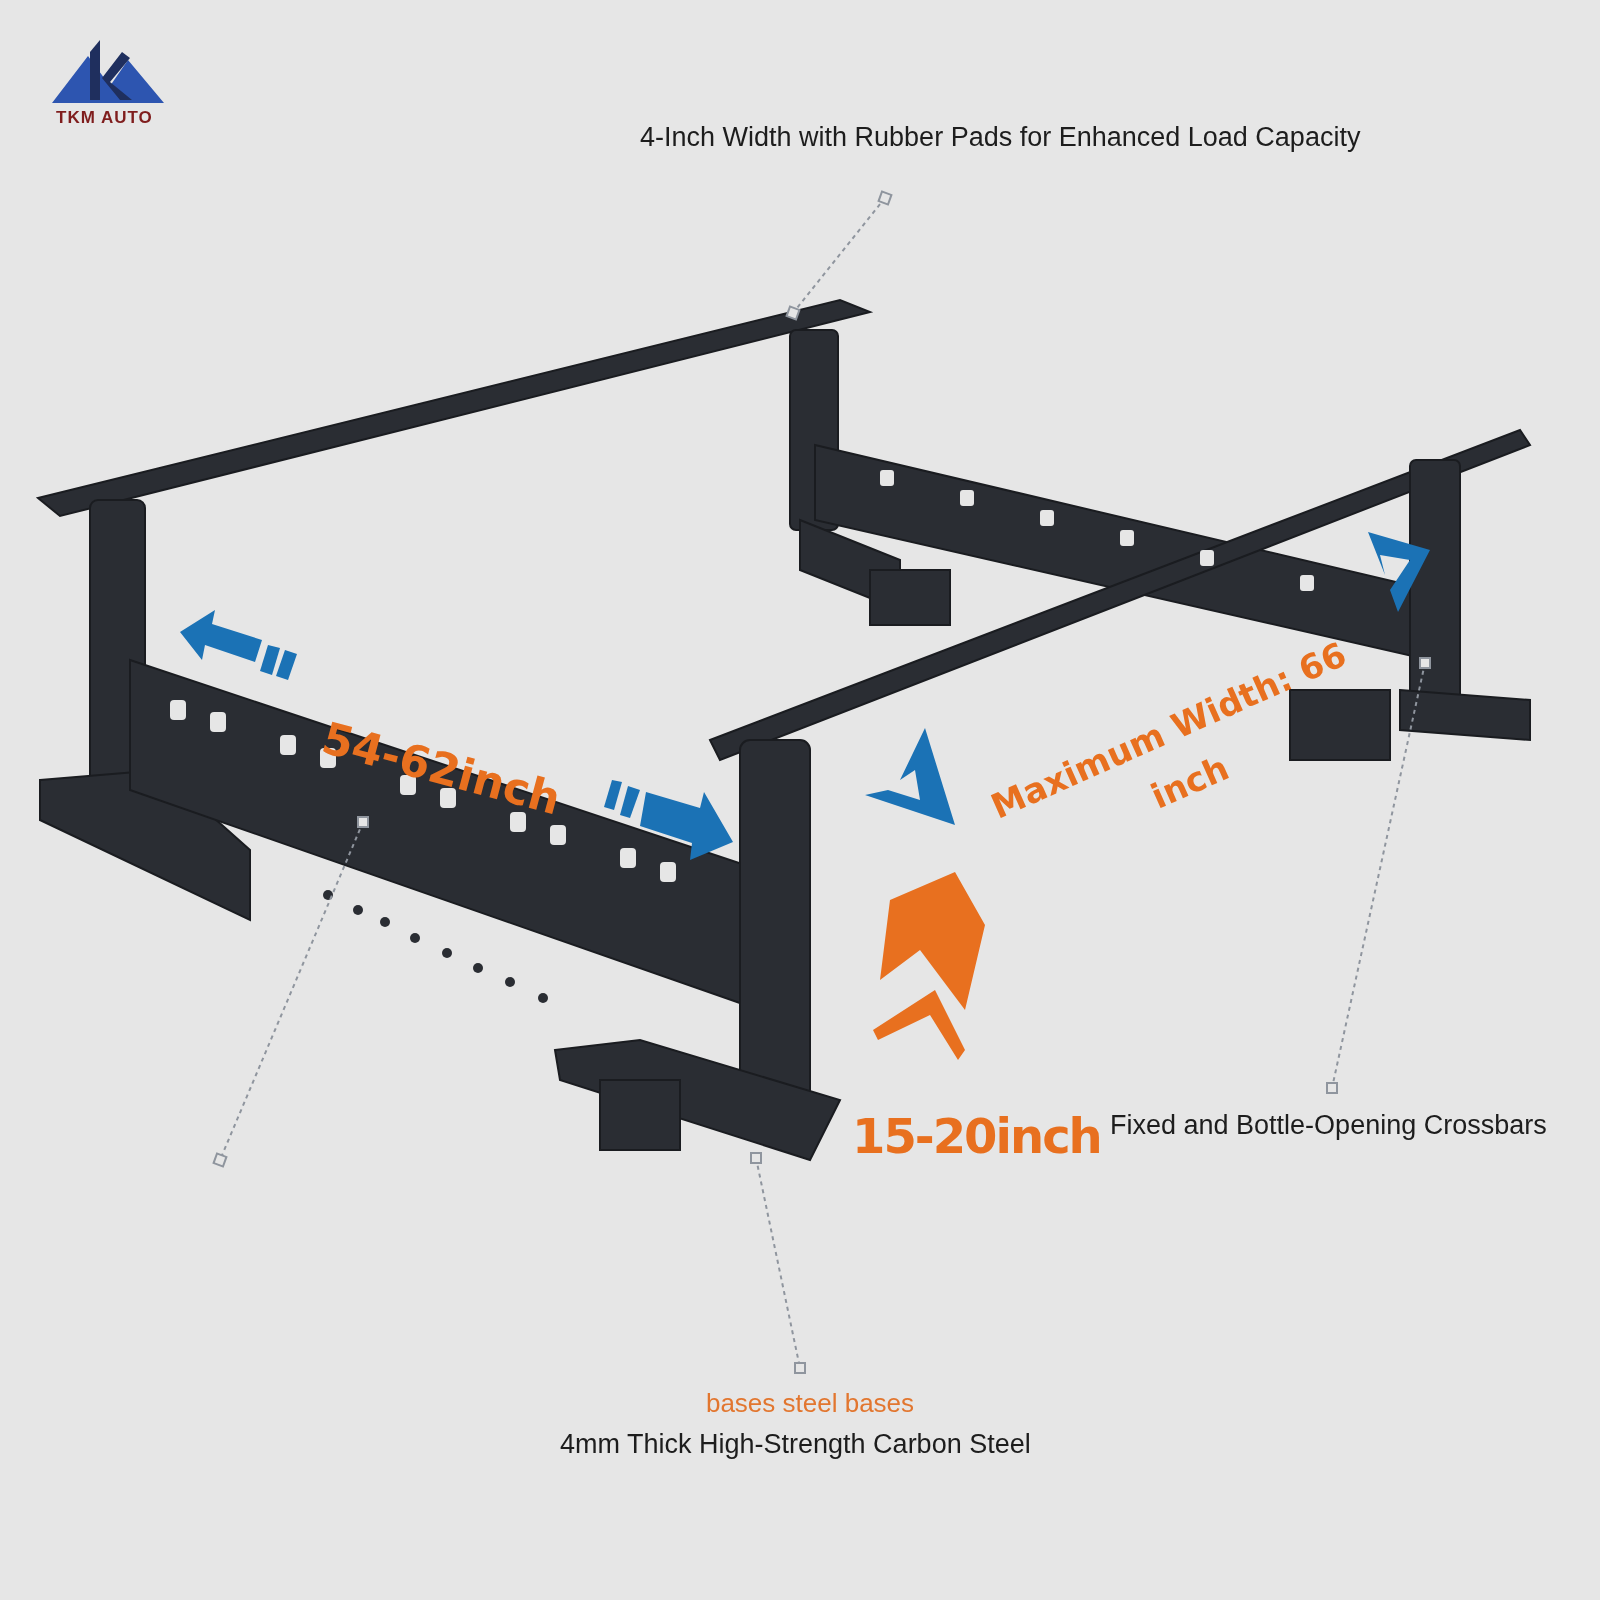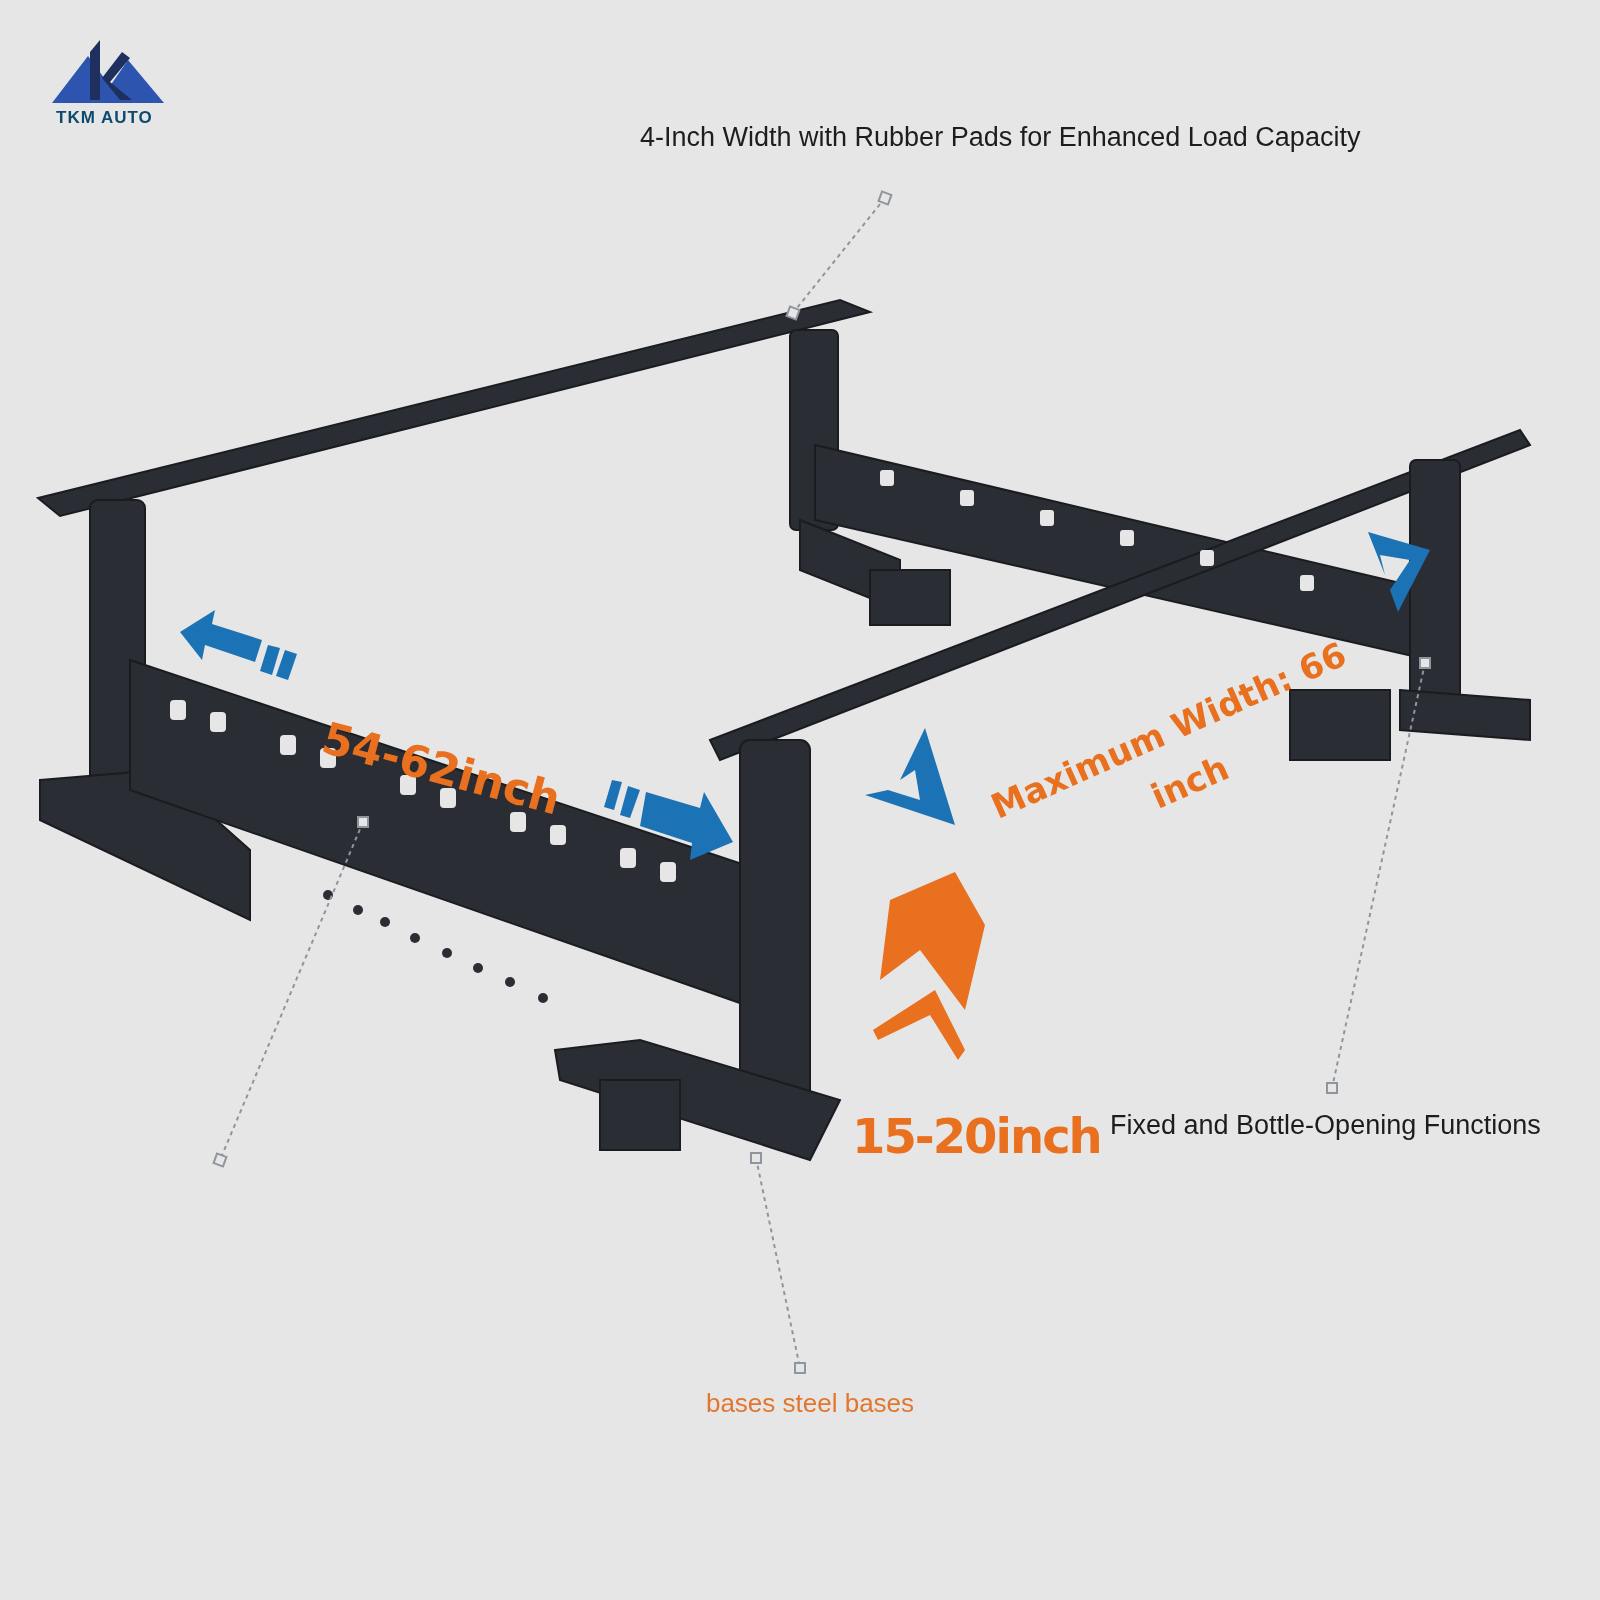--- a/index.html
+++ b/index.html
@@ -2,21 +2,21 @@
 <html><head>
 <meta charset="utf-8">
 <style>
   html,body{margin:0;padding:0;}
   body{width:1600px;height:1600px;background:#e6e6e6;position:relative;overflow:hidden;font-family:"Liberation Sans","DejaVu Sans",sans-serif;}
   .abs{position:absolute;}
   .lbl-title{color:#e2762f;font-size:26px;text-align:center;white-space:nowrap;}
   .lbl-desc{color:#1d1d1d;font-size:27px;text-align:left;white-space:nowrap;}
   .dim{color:#e8701f;font-weight:bold;font-family:"DejaVu Sans",sans-serif;white-space:nowrap;}
   svg{position:absolute;left:0;top:0;}
-  .logo-text{color:#0c4a6e;font-size:17px;font-weight:bold;letter-spacing:1px;}
+  .logo-text{color:#7f1d1d;font-size:17px;font-weight:bold;letter-spacing:1px;}
 </style>
 </head>
 <body>
 
 <div class="abs" style="left:50px;top:38px;width:120px;height:95px;">
   <svg width="120" height="80" viewBox="0 0 120 80">
     <polygon points="2,65 38,18 60,48 78,22 114,65" fill="#2d55b0"></polygon>
     <polygon points="40,14 50,2 50,62 40,62" fill="#1f2f5e"></polygon>
     <polygon points="52,40 72,14 80,20 60,44 82,62 70,62" fill="#1f2f5e"></polygon>
   </svg>
@@ -119,21 +119,22 @@
 <div class="abs dim" style="left:330px;top:712px;font-size:44px;transform:rotate(15deg);transform-origin:left top;">54-62inch</div>
 <div class="abs dim" style="left:985px;top:790px;font-size:34px;transform:rotate(-24deg);transform-origin:left top;">Maximum Width: 66</div>
 <div class="abs dim" style="left:1145px;top:780px;font-size:34px;transform:rotate(-24deg);transform-origin:left top;">inch</div>
 <div class="abs dim" style="left:852px;top:1108px;font-size:48px;letter-spacing:-2px;">15-20inch</div>
 
 <div class="abs" style="left:640px;top:112px;width:750px;">
   <div class="lbl-desc" style="margin-top:10px;">4-Inch Width with Rubber Pads for Enhanced Load Capacity</div>
 </div>
 
 <div class="abs" style="left:1110px;top:1100px;width:450px;">
-  <div class="lbl-desc" style="margin-top:10px;">Fixed and Bottle-Opening Functions</div>
+  <div class="lbl-desc" style="margin-top:10px;">Fixed and Bottle-Opening Crossbars</div>
 </div>
 
 <div class="abs" style="left:20px;top:1172px;width:390px;">
 </div>
 
 <div class="abs" style="left:560px;top:1388px;width:500px;">
   <div class="lbl-title">bases steel bases</div>
+  <div class="lbl-desc" style="margin-top:10px;">4mm Thick High-Strength Carbon Steel</div>
 </div>
 
 </body></html>

